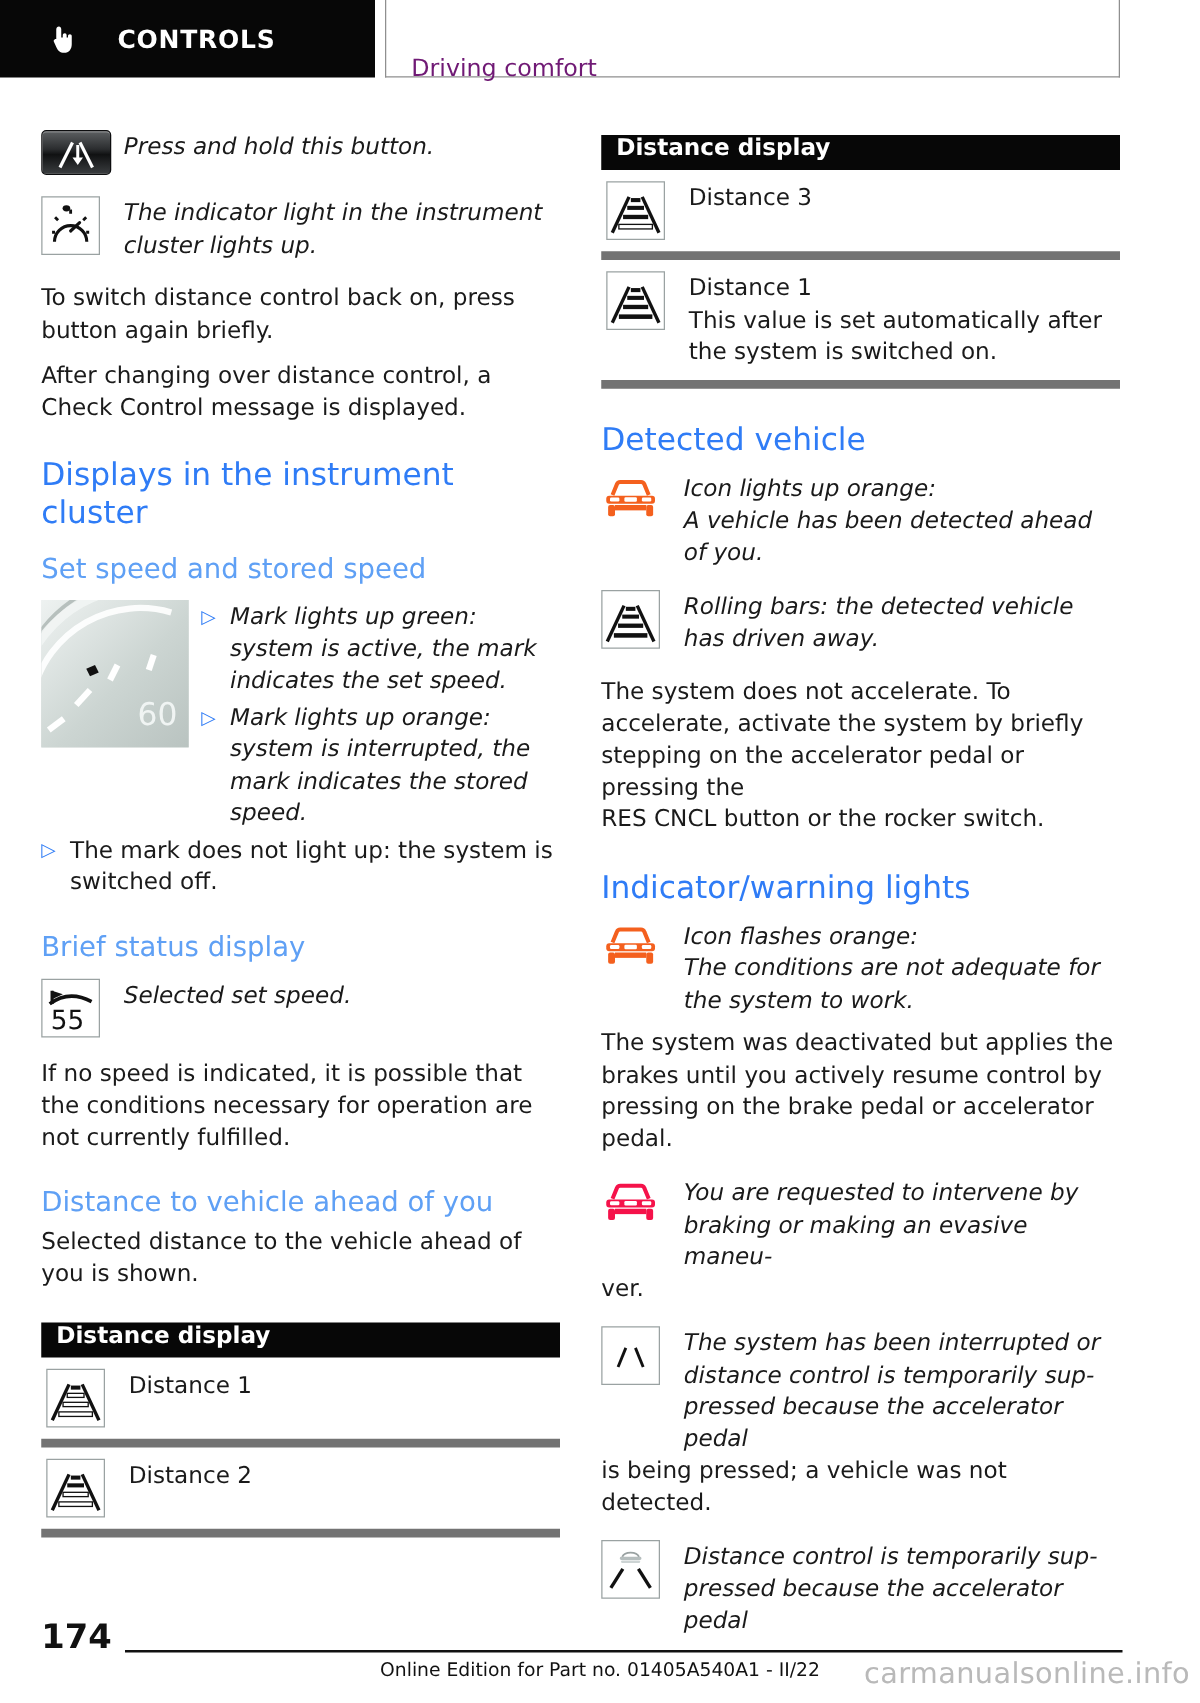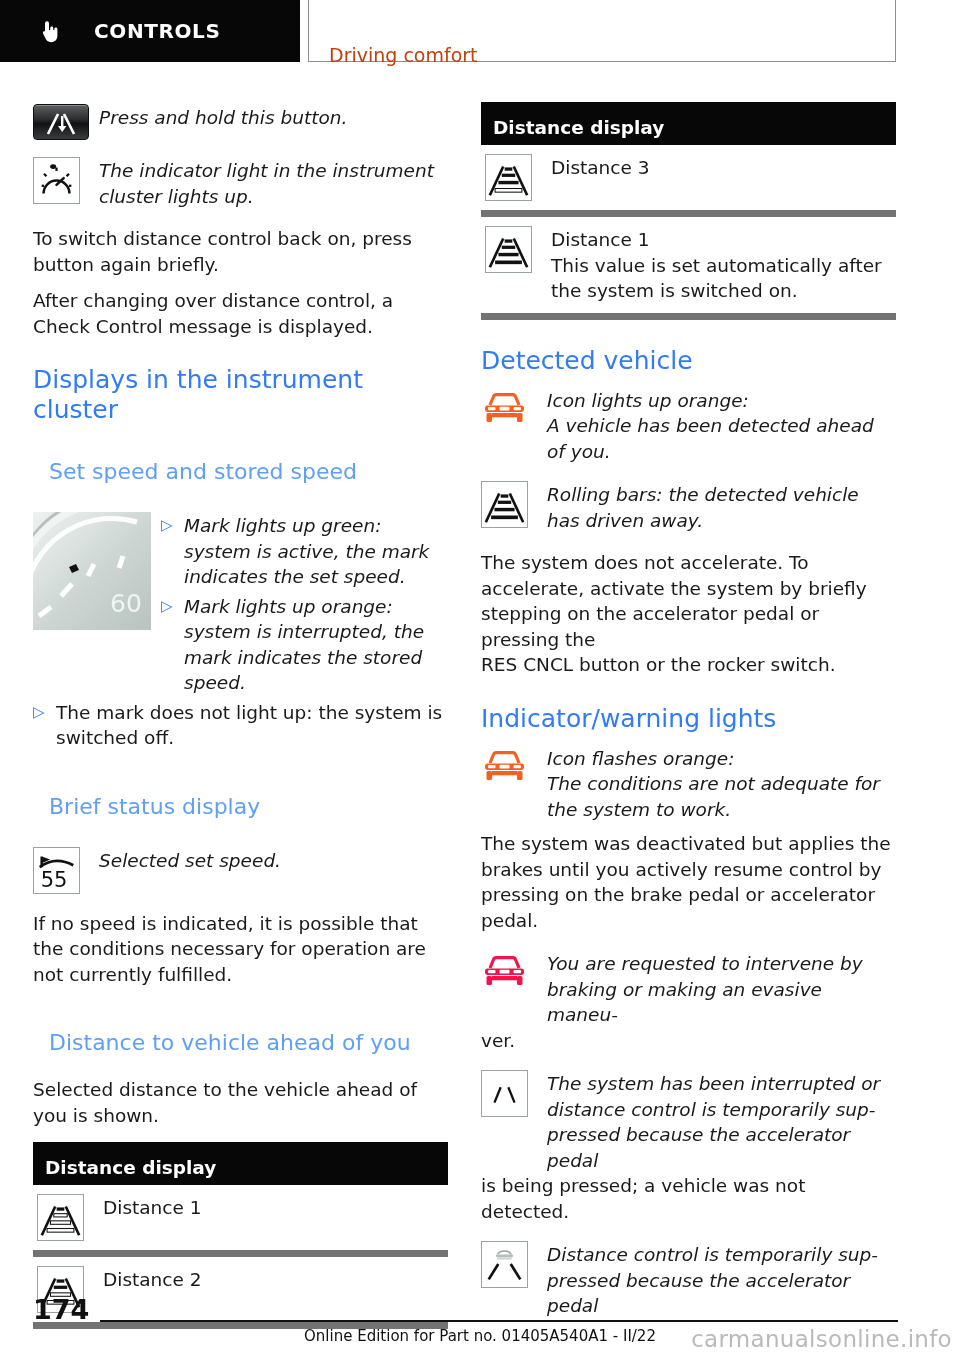--- a/index.html
+++ b/index.html
@@ -23,39 +23,39 @@
   .header-tab .label {
     font-size:20px; font-weight:700; letter-spacing:.6px;
   }
   .hand-icon { width:24px; height:28px; display:block; }
   .header-crumb {
     position:absolute; left:308px; top:0; width:588px; height:62px;
     border:1px solid #8f8f8f; border-top:none;
     background:#fff;
     display:flex; align-items:center; padding-left:20px;
   }
-  .header-crumb .label { font-size:19px; color:#c2410c;margin-top:48px; }
+  .header-crumb .label { font-size:19px; color:#701a75;margin-top:48px; }
 
   
   .col { position:absolute; top:96px; width:415px; }
   .col-left  { left:33px; }
   .col-right { left:481px; }
 
   p.body, .para { font-size:18.5px; line-height:25.5px; margin:0 0 0 0; color:#1a1a1a; }
   .gap-sm { height:11px; }
   .gap-md { height:17px; }
   .gap-lg { height:26px; }
 
   h2.h-main {
     font-size:25px; line-height:30px; font-weight:400;
     color:#2f7cf6; margin:0;
   }
   h3.h-sub {
     font-size:22px; line-height:27px; font-weight:400;
-    color:#5fa0f5; margin:16px;
+    color:#5fa0f5; margin:0;
   }
 
   
   .irow { display:flex; align-items:flex-start; gap:0px; }
   .irow .icon-cell { width:66px; flex:0 0 66px; display:flex; justify-content:flex-start; }
   .irow .txt-cell  { flex:1 1 auto; padding-top:1px;font-style:italic; }
   .irow-wide .icon-cell { width:72px; flex:0 0 72px; }
 
   
   .bullets { margin:0; }
@@ -77,21 +77,22 @@
     border:1px solid #0c0d0e;
     position:relative;
     box-shadow: inset 0 1px 0 rgba(255,255,255,.3);
   }
 
   
   .tbl { width:100%; }
   .tbl-head {
     background:#070707; color:#fff;
     font-size:18.5px; font-weight:700;
-    padding:15px 0 7px 12px;
+    padding:0 0 7px 12px;
+    margin-top:12px;
   }
   .tbl-row {
     display:flex; align-items:flex-start;
     border-bottom:7px solid #737373;
     padding:9px 0 9px 4px; gap:0;
   }
   .tbl-row .cell-icon { width:66px; flex:0 0 66px; }
   .tbl-row .cell-txt  { flex:1 1 auto; padding-top:1px; }
   .tbl-row .cell-txt .l1 { font-size:18.5px; line-height:25.5px; }
 

